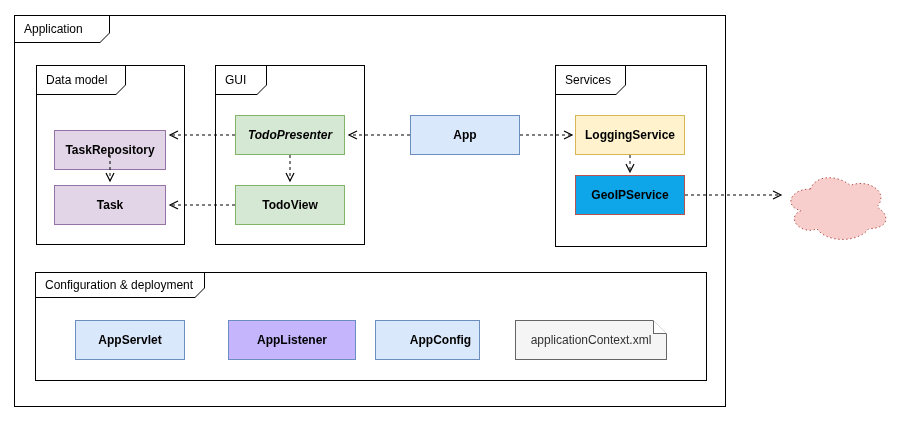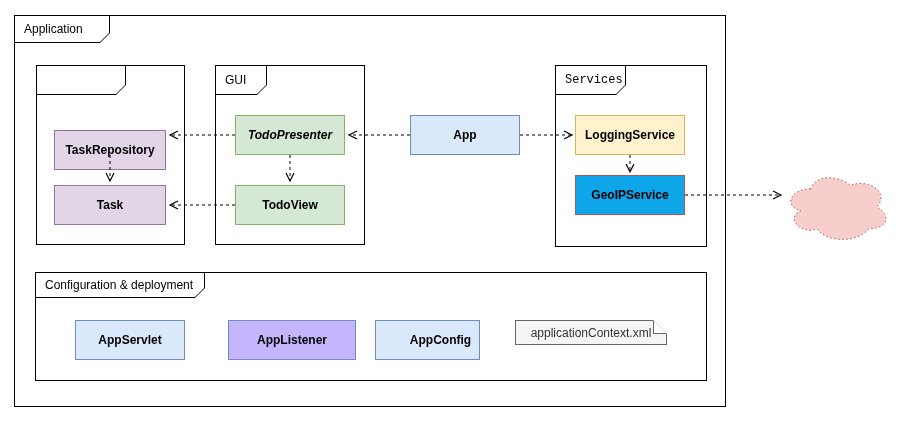--- a/index.html
+++ b/index.html
@@ -122,30 +122,31 @@
   <div id="packages-layer">
       <div class="pkg" style="left: 14px; top: 15px; width: 712px; height: 392px;">
         <div class="tab" style="width: 96px; height: 28px;">
           <div class="tab-inner"></div>
           <div class="tab-label" style="line-height: 28px;">Application</div>
         </div>
       </div>
       <div class="pkg" style="left: 36px; top: 65px; width: 149px; height: 180px;">
         <div class="tab" style="width: 90px; height: 30px;">
           <div class="tab-inner"></div>
+          <div class="tab-label" style="line-height: 30px;">Data model</div>
         </div>
       </div>
       <div class="pkg" style="left: 215px; top: 65px; width: 150px; height: 180px;">
         <div class="tab" style="width: 52px; height: 30px;">
           <div class="tab-inner"></div>
           <div class="tab-label" style="line-height: 30px;">GUI</div>
         </div>
       </div>
       <div class="pkg" style="left: 555px; top: 65px; width: 152px; height: 182px;">
-        <div class="tab" style="width: 71px; height: 30px; font-family: Liberation Mono, monospace;">
+        <div class="tab" style="width: 71px; height: 30px;">
           <div class="tab-inner"></div>
           <div class="tab-label" style="line-height: 30px;">Services</div>
         </div>
       </div>
       <div class="pkg" style="left: 35px; top: 272px; width: 672px; height: 109px;">
         <div class="tab" style="width: 170px; height: 26px;">
           <div class="tab-inner"></div>
           <div class="tab-label" style="line-height: 26px;">Configuration &amp; deployment</div>
         </div>
       </div>
@@ -174,21 +175,21 @@
       </div>
       <div class="node" style="left: 75px; top: 320px; width: 110px; height: 40px; background: rgb(218, 232, 252); border-color: rgb(108, 142, 191);">
         <div class="node-label">AppServlet</div>
       </div>
       <div class="node" style="left: 228px; top: 320px; width: 128px; height: 40px; background: #c4b5fd; border-color: rgb(108, 142, 191);">
         <div class="node-label">AppListener</div>
       </div>
       <div class="node" style="left: 375px; top: 320px; width: 105px; height: 40px; background: rgb(218, 232, 252); border-color: rgb(108, 142, 191); padding-left: 26px;">
         <div class="node-label">AppConfig</div>
       </div>
-      <div class="note" style="left: 515px; top: 320px; width: 152px; height: 25px;">
+      <div class="note" style="left: 515px; top: 320px; width: 152px; height: 40px;">
         <div class="note-bg">
           <div class="note-bg-inner"></div>
         </div>
         <div class="note-fold"></div>
         <div class="note-label" style="color: rgb(51, 51, 51);">applicationContext.xml</div>
       </div>
     </div>
   <svg id="edges-layer" class="edges" width="911" height="422" viewBox="0 0 911 422" xmlns="http://www.w3.org/2000/svg">
     <defs>
       <marker id="arrowOpen" markerWidth="12" markerHeight="12" refX="10" refY="6" orient="auto" markerUnits="userSpaceOnUse">

